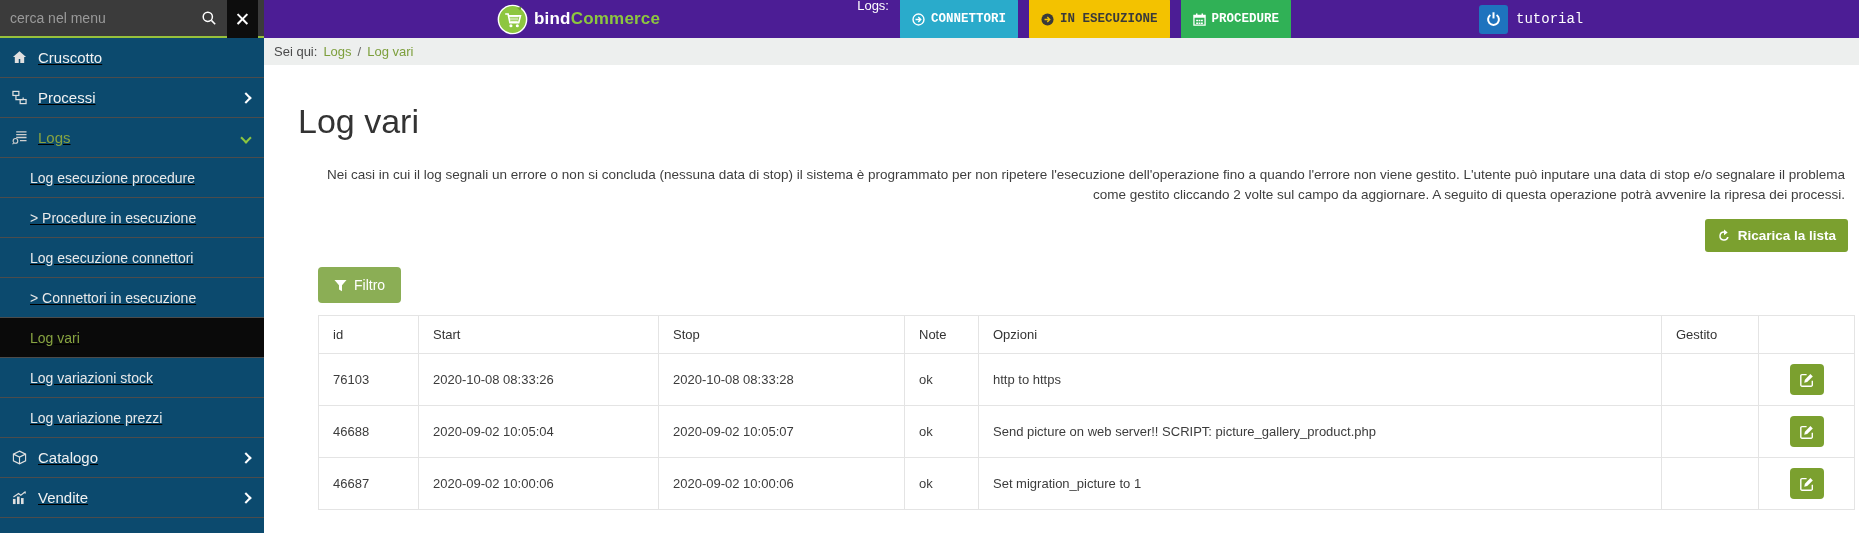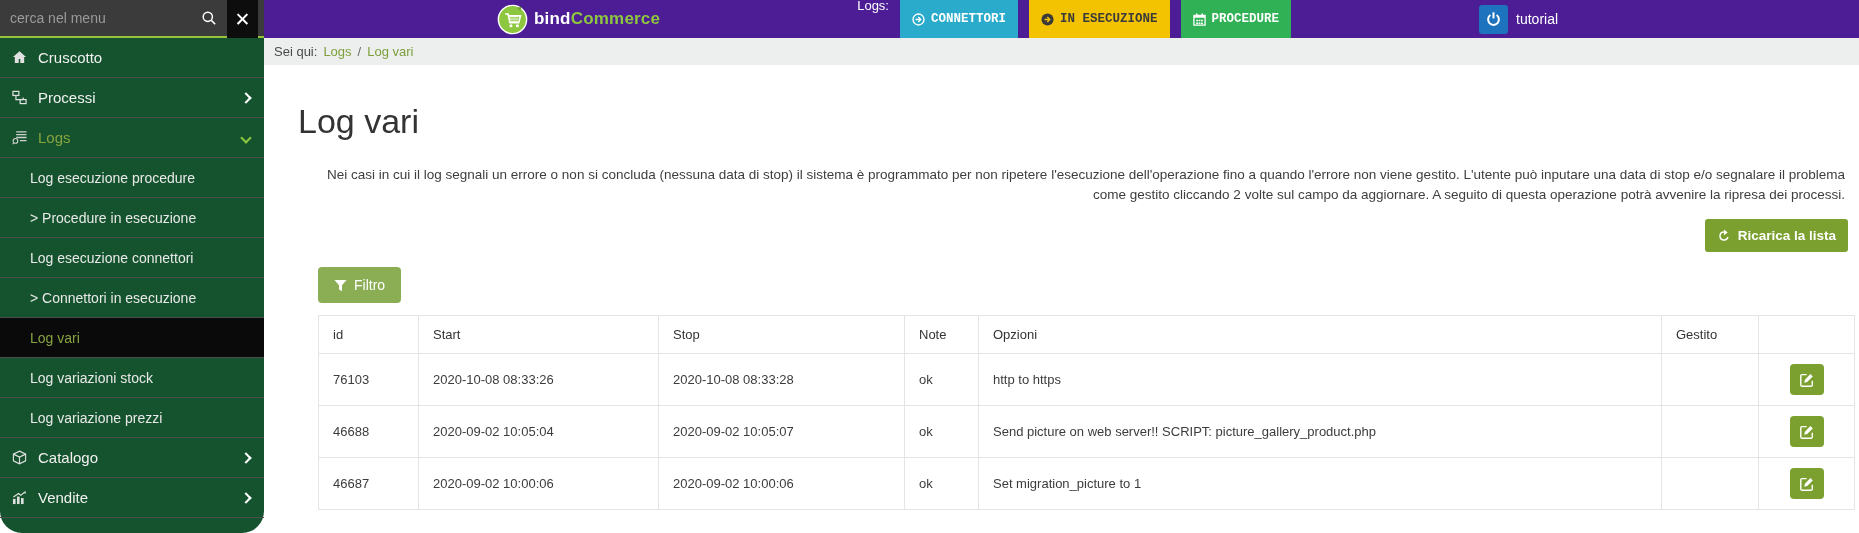--- a/index.html
+++ b/index.html
@@ -1,34 +1,34 @@
 <!DOCTYPE html>
 <html><head>
 <meta charset="utf-8">
 <style>
   * { box-sizing: border-box; margin: 0; padding: 0; }
   html,body { width:1859px; height:533px; overflow:hidden; background:#fff;
               font-family:"Liberation Sans", sans-serif; }
   .app { display:flex; width:1859px; height:533px; }
 
   
-  .sidebar { width:264px; flex-shrink:0; background:#14532d; display:flex; flex-direction:column;border-radius:22px; }
+  .sidebar { width:264px; flex-shrink:0; background:#0c4a6e; display:flex; flex-direction:column; }
   .sidebar-top { display:flex; height:38px; flex-shrink:0; }
   .search-box { flex:1; display:flex; align-items:center; padding:0 10px;
                 border-bottom:2px solid #97c13c; background:#3b3b3b; }
   .search-box input { flex:1; background:transparent; border:none; outline:none;
                       color:#cfcfcf; font-size:14px; font-family:inherit; }
   .search-box input::placeholder { color:#9a9a9a; }
   .search-ico { color:#fff; display:flex; align-items:center; }
   .close-btn { width:31px; background:#0d0d0d; border:none; color:#fff; font-size:19px;
                cursor:pointer; display:flex; align-items:center; justify-content:center;
                font-family:inherit; }
   .side-gap { width:6px; background:#3b3b3b; border-bottom:2px solid #97c13c; }
 
-  .menu { flex:1; display:flex; flex-direction:column; }
+  .menu { flex:1; display:flex; flex-direction:column;text-decoration:underline; }
   .mi { height:40px; display:flex; align-items:center; border-bottom:1px solid #4c4c4c;
         cursor:pointer; color:#f1f1f1; position:relative; }
   .mi.parent { padding:0 14px 0 12px; font-size:15px; }
   .mi.sub { padding:0 14px 0 30px; font-size:14px; color:#e9e9e9; }
   .mi-icon { width:26px; display:flex; align-items:center; color:#e0e0e0; flex-shrink:0; }
   .mi-label { flex:1; white-space:nowrap; overflow:hidden; }
   .mi.green .mi-label { color:#87a340; }
   .mi.green .mi-icon { color:#cfcfcf; }
   .mi.active { background:#0a0a0a; }
   .mi.active .mi-label { color:#87a340; }
@@ -42,21 +42,21 @@
   .topbar { height:38px; background:#4c1d95; display:flex; align-items:center; flex-shrink:0; }
   .brand { display:flex; align-items:center; margin-left:233px; gap:6px; }
   .brand-text { font-size:17px; font-weight:bold; letter-spacing:.2px; }
   .brand-bind { color:#fff; }
   .brand-commerce { color:#8dc63f; }
   .logs-group { display:flex; gap:11px; margin-left:197px; }
   .logs-label { color:#fff; font-size:13px; }
   .tb-btn { height:42px; display:flex; align-items:center; gap:6px; border:none; border-radius:3px;
             padding:0 12px; font-size:12.5px; font-weight:bold; cursor:pointer; font-family:Liberation Mono, monospace; }
   .tb-ico { display:flex; align-items:center; }
-  .tutorial { display:flex; align-items:center; gap:8px; margin-left:188px; cursor:pointer; }
+  .tutorial { display:flex; align-items:center; gap:8px; margin-left:188px; cursor:pointer;font-family:Liberation Mono, monospace; }
   .tutorial-tile { width:29px; height:29px; background:#1e73be; border-radius:3px;
                    display:flex; align-items:center; justify-content:center; }
   .tutorial-label { color:#fff; font-size:14px; }
 
   .breadcrumb { height:27px; background:#edefee; display:flex; align-items:center;
                 padding-left:10px; font-size:13px; color:#4a4a4a; gap:6px; flex-shrink:0; }
   .bc-link { color:#7d9f3c; text-decoration:none; cursor:pointer; }
   .bc-sep { color:#6a6a6a; }
 
   .content { flex:1; background:#fff; padding:0 11px 0 34px; }

